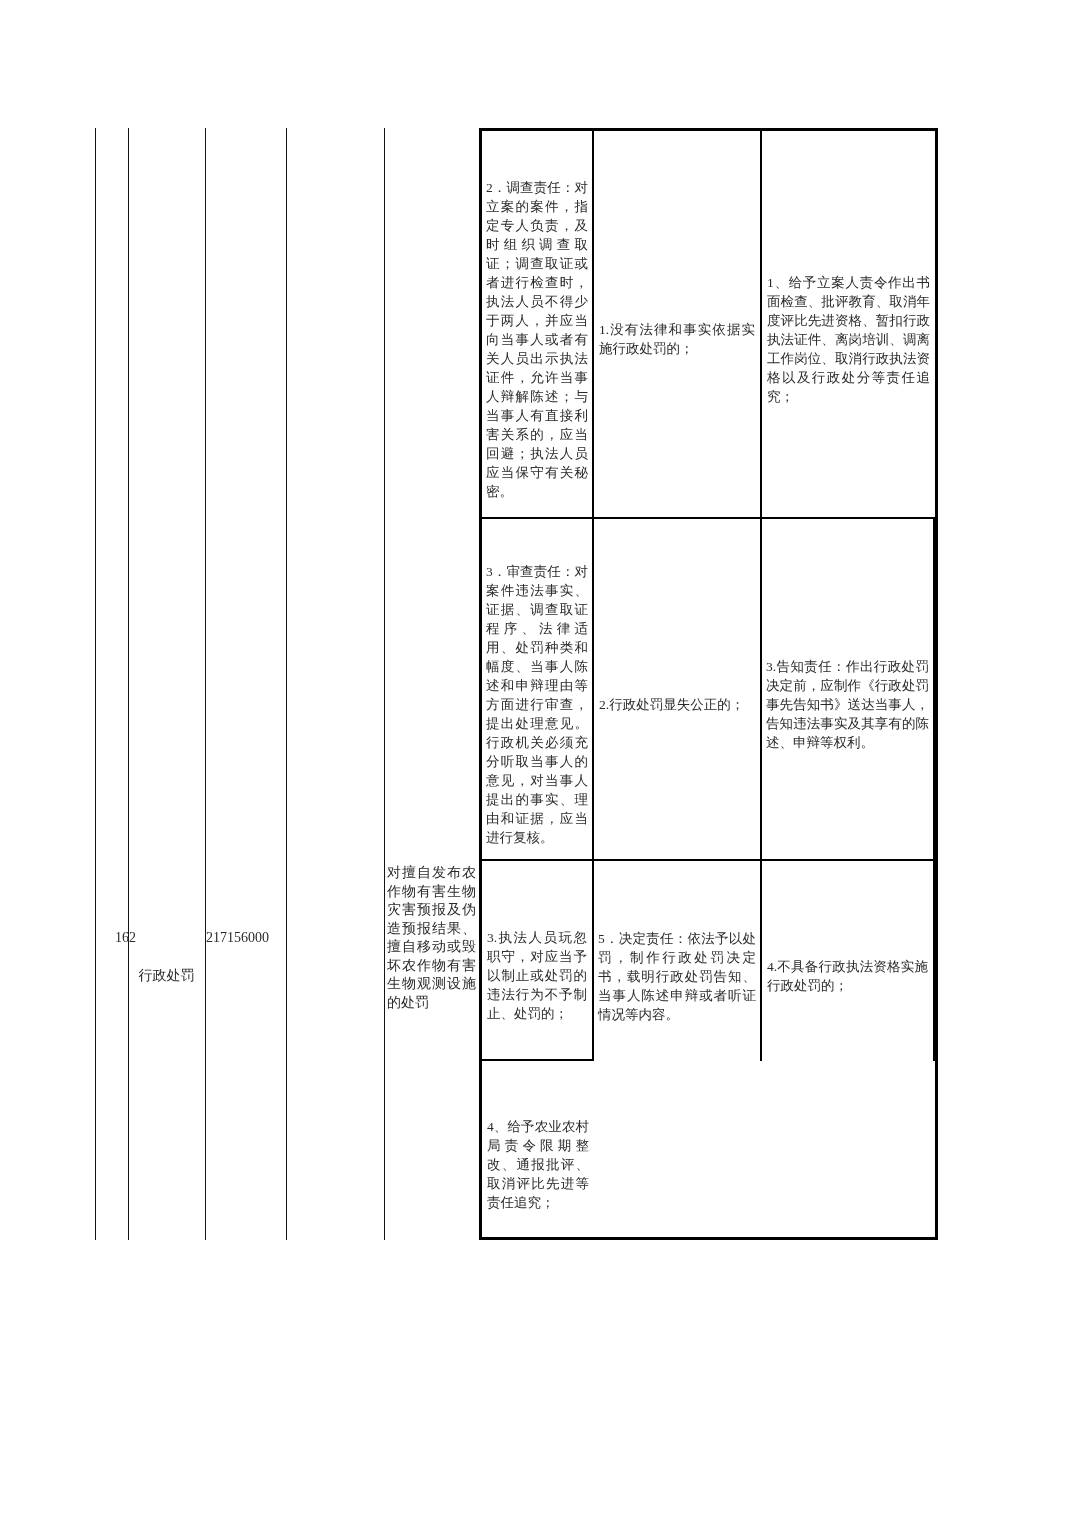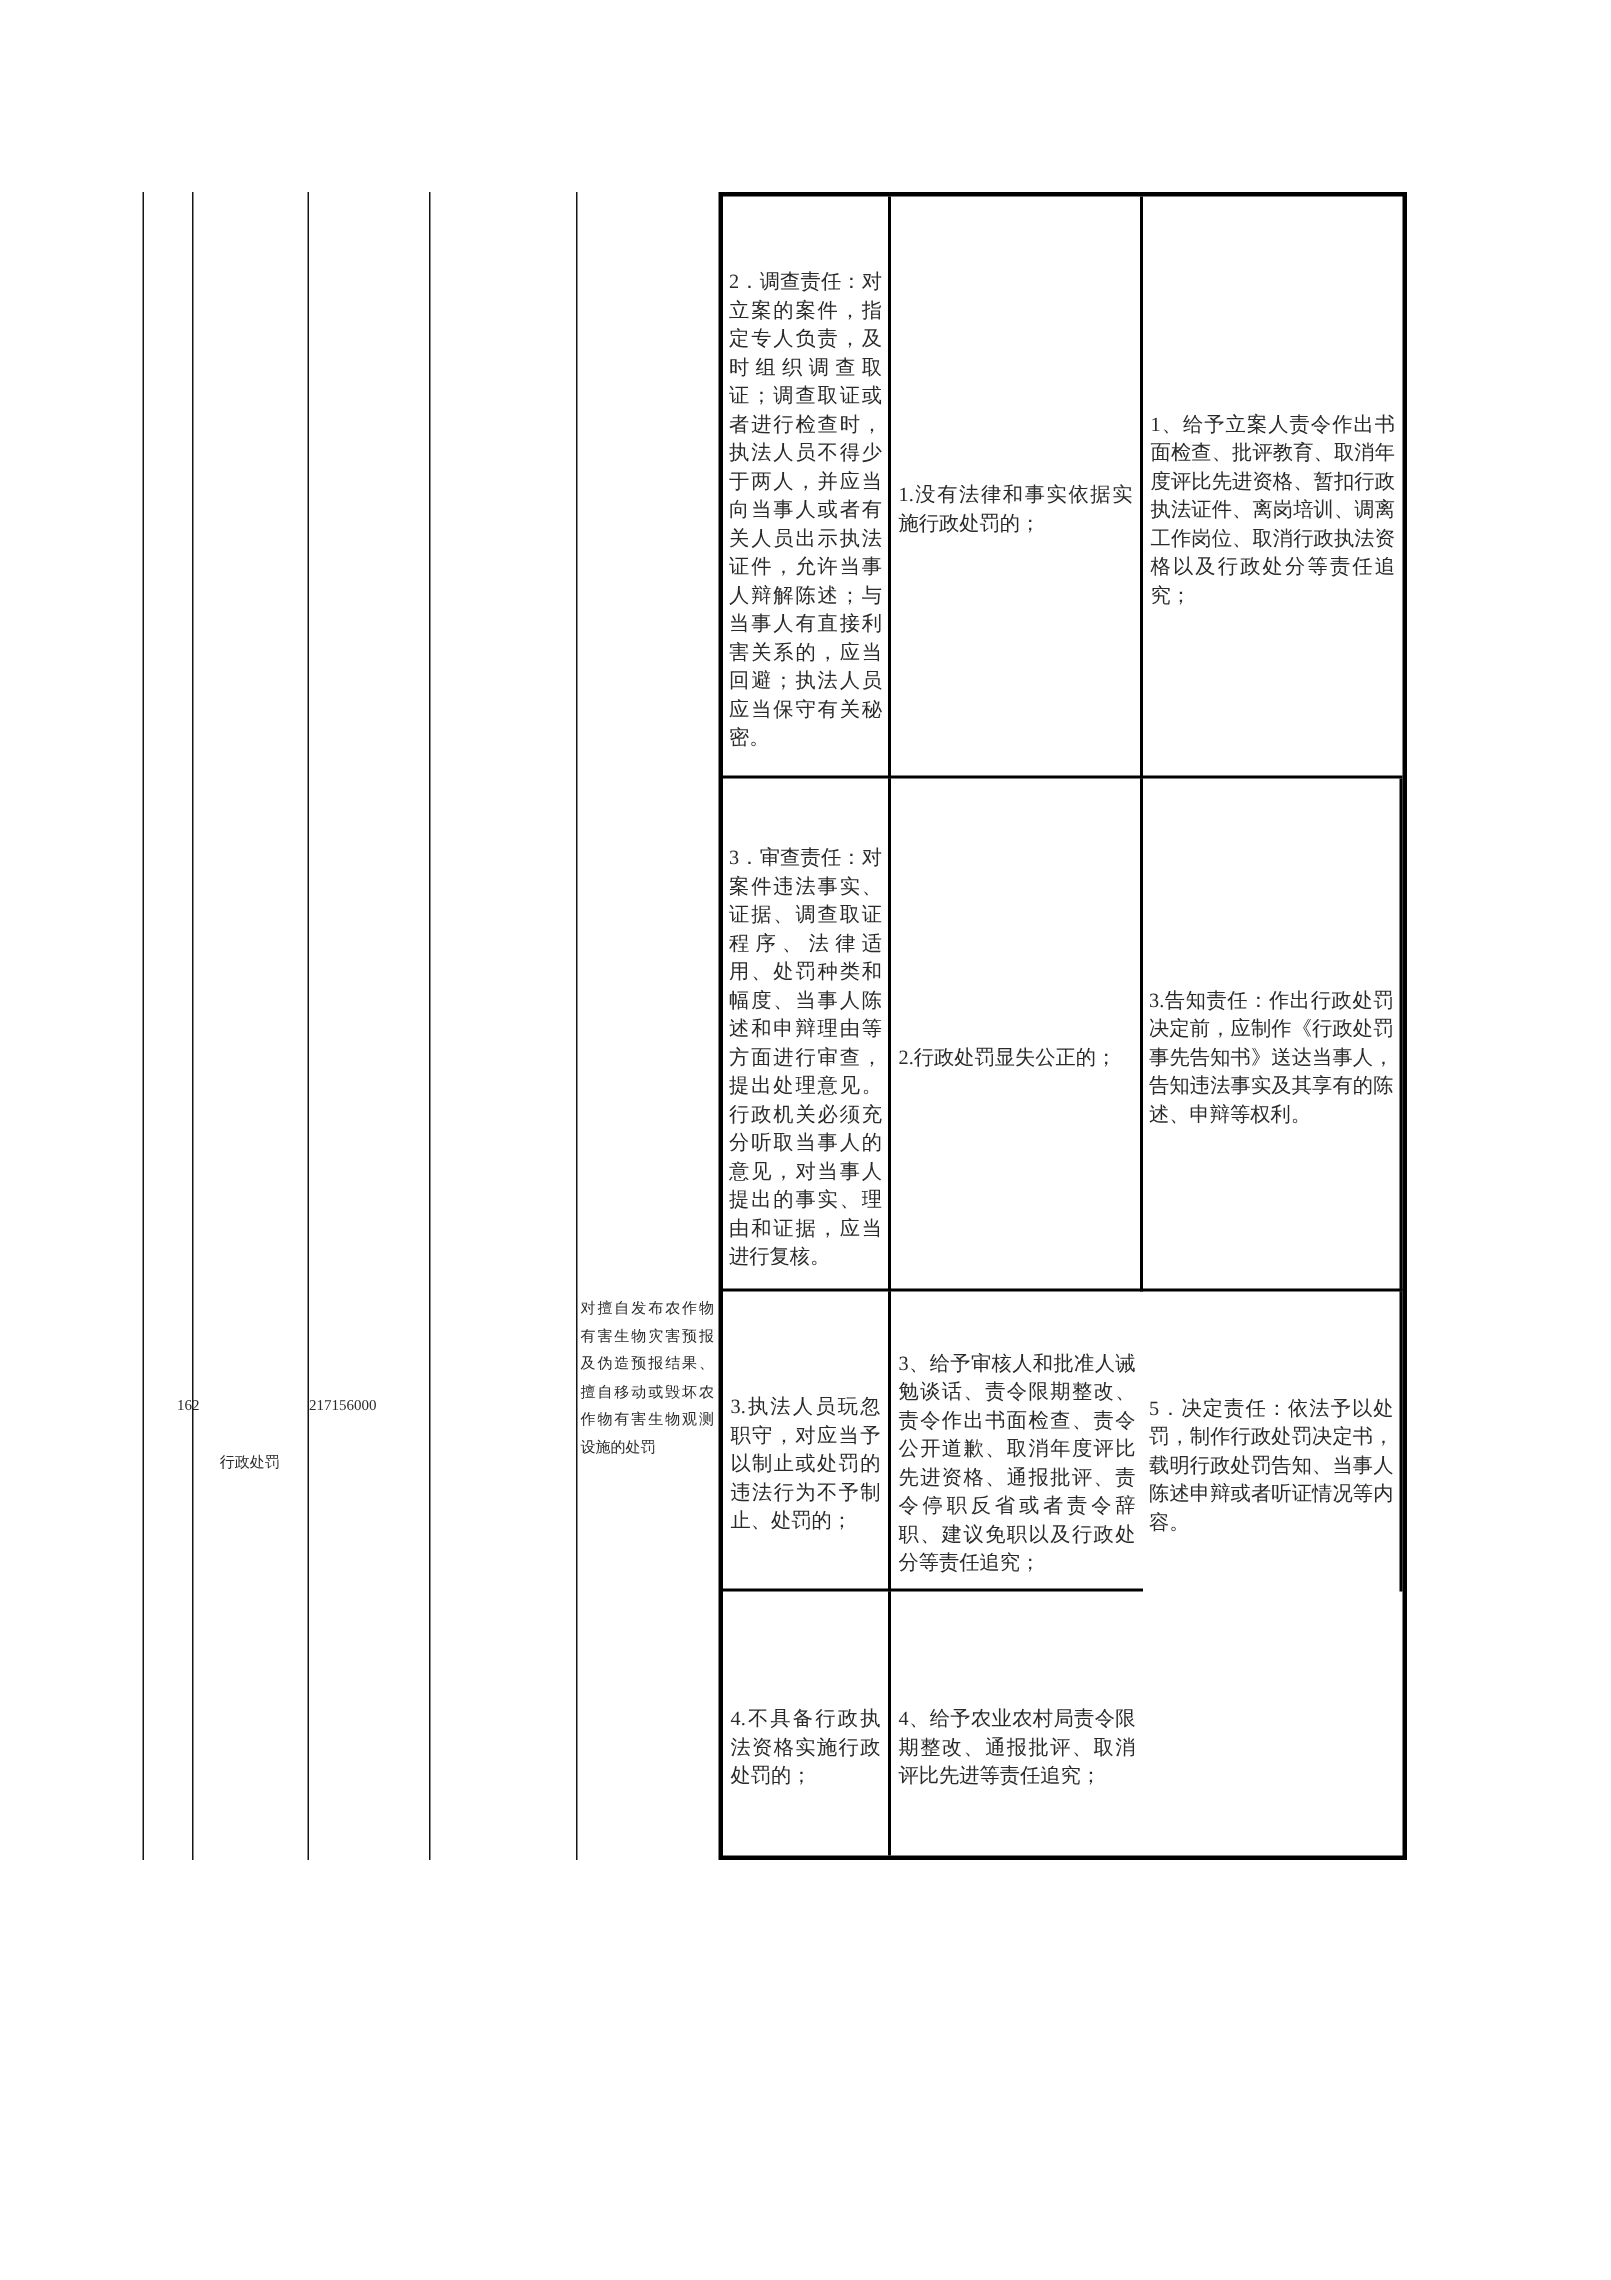--- a/index.html
+++ b/index.html
@@ -31,21 +31,21 @@
     border-left: 1px solid #151515;
   }
   .v0 { left: 0; }
   .v1 { left: 33px; }
   .v2 { left: 110px; }
   .v3 { left: 191px; }
   .v4 { left: 289px; }
 
   .side-text {
     position: absolute;
-    font-size: 10px;
+    font-size: 14px;
     line-height: 18px;
   }
   .seq   { left: 15px;   width: 31px; top: 801px; text-align: center; }
   .cat   { left: 34px;  width: 75px; top: 839px; text-align: center; }
   .code  { left: 111px; width: 79px; top: 801px; text-align: left; }
   .iname {
     left: 292px; width: 89px; top: 736px;
     text-align: justify;
     text-justify: inter-character;
     word-break: break-all;
@@ -122,23 +122,20 @@
     <div class="cell col-b">
       <div class="cell-inner">2.行政处罚显失公正的；</div>
     </div>
 
     <div class="cell col-a">
       <div class="cell-inner">3.告知责任：作出行政处罚决定前，应制作《行政处罚事先告知书》送达当事人，告知违法事实及其享有的陈述、申辩等权利。</div>
     </div>
     <div class="cell col-b">
       <div class="cell-inner">3.执法人员玩忽职守，对应当予以制止或处罚的违法行为不予制止、处罚的；</div>
     </div>
-    <div class="cell col-c last-col">
-      <div class="cell-inner">3、给予审核人和批准人诫勉谈话、责令限期整改、责令作出书面检查、责令公开道歉、取消年度评比先进资格、通报批评、责令停职反省或者责令辞职、建议免职以及行政处分等责任追究；</div>
-    </div>
 
     <div class="cell col-a last-row">
       <div class="cell-inner">5．决定责任：依法予以处罚，制作行政处罚决定书，载明行政处罚告知、当事人陈述申辩或者听证情况等内容。</div>
     </div>
     <div class="cell col-b last-row">
       <div class="cell-inner">4.不具备行政执法资格实施行政处罚的；</div>
     </div>
     <div class="cell col-c last-col last-row">
       <div class="cell-inner">4、给予农业农村局责令限期整改、通报批评、取消评比先进等责任追究；</div>
     </div>

